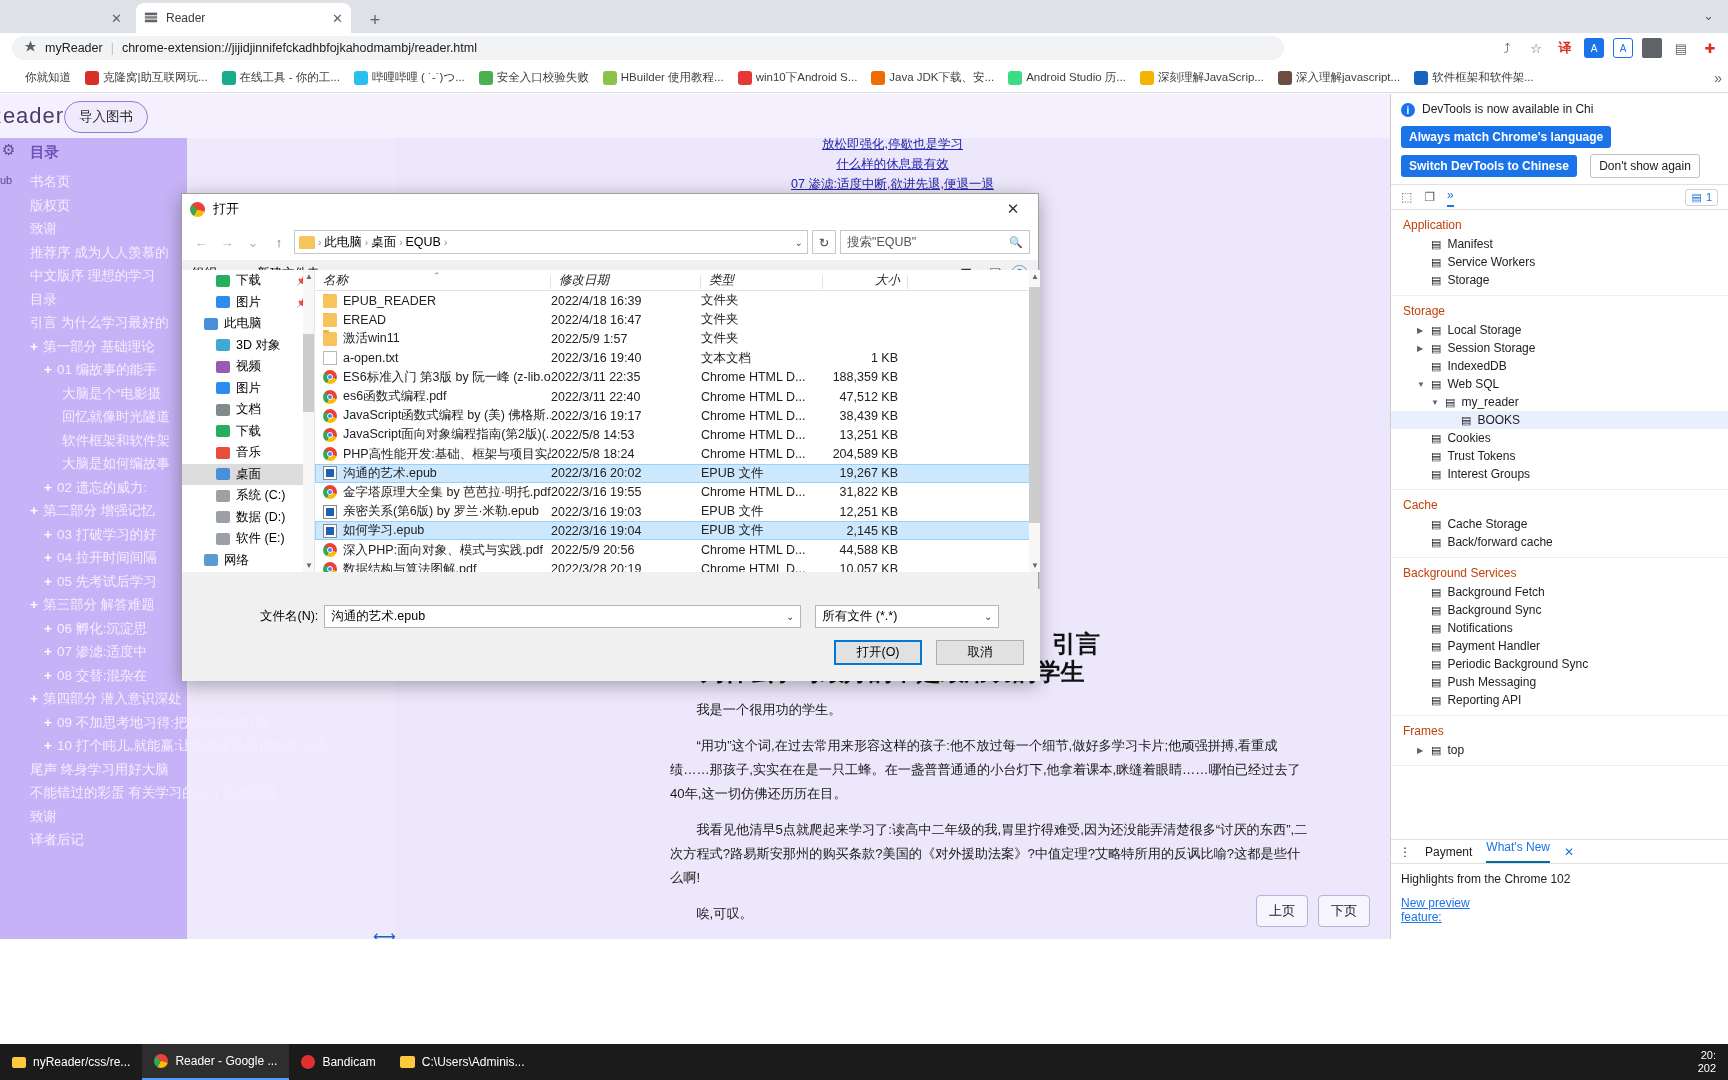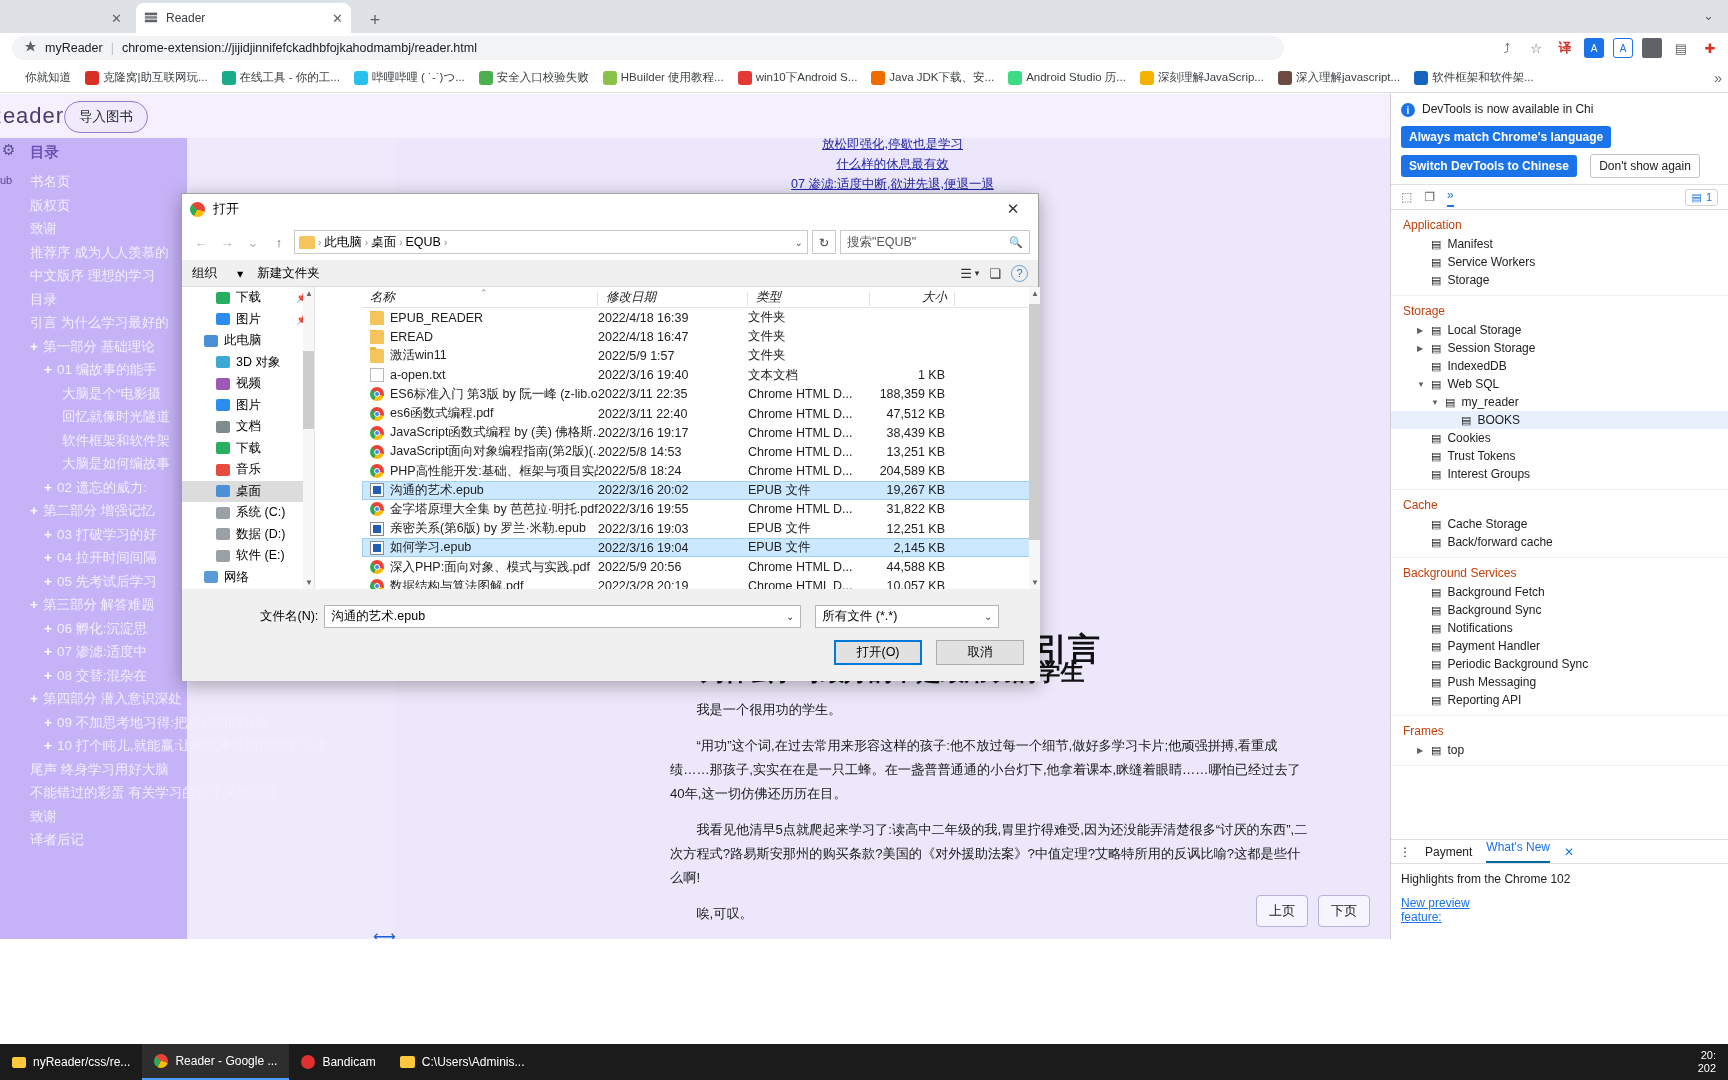--- a/index.html
+++ b/index.html
@@ -59,21 +59,21 @@
             white-space:nowrap; padding-left:10px; cursor:pointer; }
   .toc li.ind1 { padding-left:24px; }
   .toc li.ind2 { padding-left:42px; }
   .toc li .plus { color:#fff; font-weight:bold; margin-right:5px; }
   .gear { position:absolute; left:352px; top:140px; font-size:19px; color:#2b2b7a; cursor:pointer; }
 
   .content { position:absolute; left:395px; top:44px; width:995px; height:801px; background:#ece7fa; }
   .clinks { position:absolute; left:0; top:-4px; width:995px; text-align:center; font-size:12.5px;
             color:#2d2d8a; line-height:20px; }
   .clinks a { color:#2426a8; text-decoration:underline; display:block; }
-  .chap-label { position:absolute; right:290px; top:490px; font-size:32px; color:#111; font-weight:bold; }
+  .chap-label { position:absolute; right:290px; top:490px; font-size:24px; color:#111; font-weight:bold; }
   .chap-title { position:absolute; left:0px; top:518px; width:995px; text-align:center;
                 font-size:24px; font-weight:bold; color:#111; }
   .body-text { position:absolute; left:275px; top:560px; width:640px; font-size:13.2px; color:#1a1a1a; line-height:24px; }
   .body-text p { margin-bottom:12px; text-indent:2em; }
   .resize-handle { position:absolute; left:373px; top:833px; font-size:16px; color:#1a5fd0; }
 
   .pagebtns { position:absolute; right:20px; bottom:12px; display:flex; gap:10px; }
   .pagebtn { padding:6px 12px; background:#f6f4fd; border:1px solid #b9b0dd; border-radius:4px;
              font-size:13px; color:#222; cursor:pointer; }
 
@@ -140,21 +140,21 @@
   .searchbox .sico { margin-left:auto; color:#666; font-size:11px; }
 
   .dlg-cmdbar { height:27px; display:flex; align-items:center; gap:14px; padding:0 10px;
                 background:#f0f0f0; border-bottom:1px solid #dcdcdc; font-size:12.5px; }
   .cmd { cursor:pointer; display:flex; align-items:center; gap:20px; }
   .cmd-right { margin-left:auto; display:flex; align-items:center; gap:10px; }
   .cmd-ico { cursor:pointer; color:#333; font-size:13px; display:flex; align-items:center; gap:3px;}
   .helpq { width:17px; height:17px; border-radius:50%; border:1px solid #6a9fd8; color:#2a6fbb;
            display:flex; align-items:center; justify-content:center; font-size:11px; cursor:pointer; }
 
-  .dlg-body { position:absolute; left:0; top:93px; width:858px; height:302px; display:flex; background:#fff;gap:47px; }
+  .dlg-body { position:absolute; left:0; top:76px; width:858px; height:302px; display:flex; background:#fff; }
   .navpane { width:133px; background:#fff; border-right:1px solid #e5e5e5; position:relative; overflow:hidden; }
   .np-item { display:flex; align-items:center; gap:6px; height:21.5px; padding-left:22px; font-size:12.5px; cursor:pointer; white-space:nowrap;}
   .np-item.lvl2 { padding-left:34px; }
   .np-item.sel { background:#dcdcdc; }
   .np-pin { margin-left:auto; padding-right:5px; color:#888; font-size:10px; }
   .np-scroll { position:absolute; right:0; top:0; width:11px; height:302px; background:#f7f7f7; }
   .np-thumb { position:absolute; right:0; top:64px; width:11px; height:78px; background:#cdcdcd; }
   .np-arrowup { position:absolute; right:1px; top:2px; font-size:8px; color:#666; }
   .np-arrowdn { position:absolute; right:1px; bottom:2px; font-size:8px; color:#666; }
 

